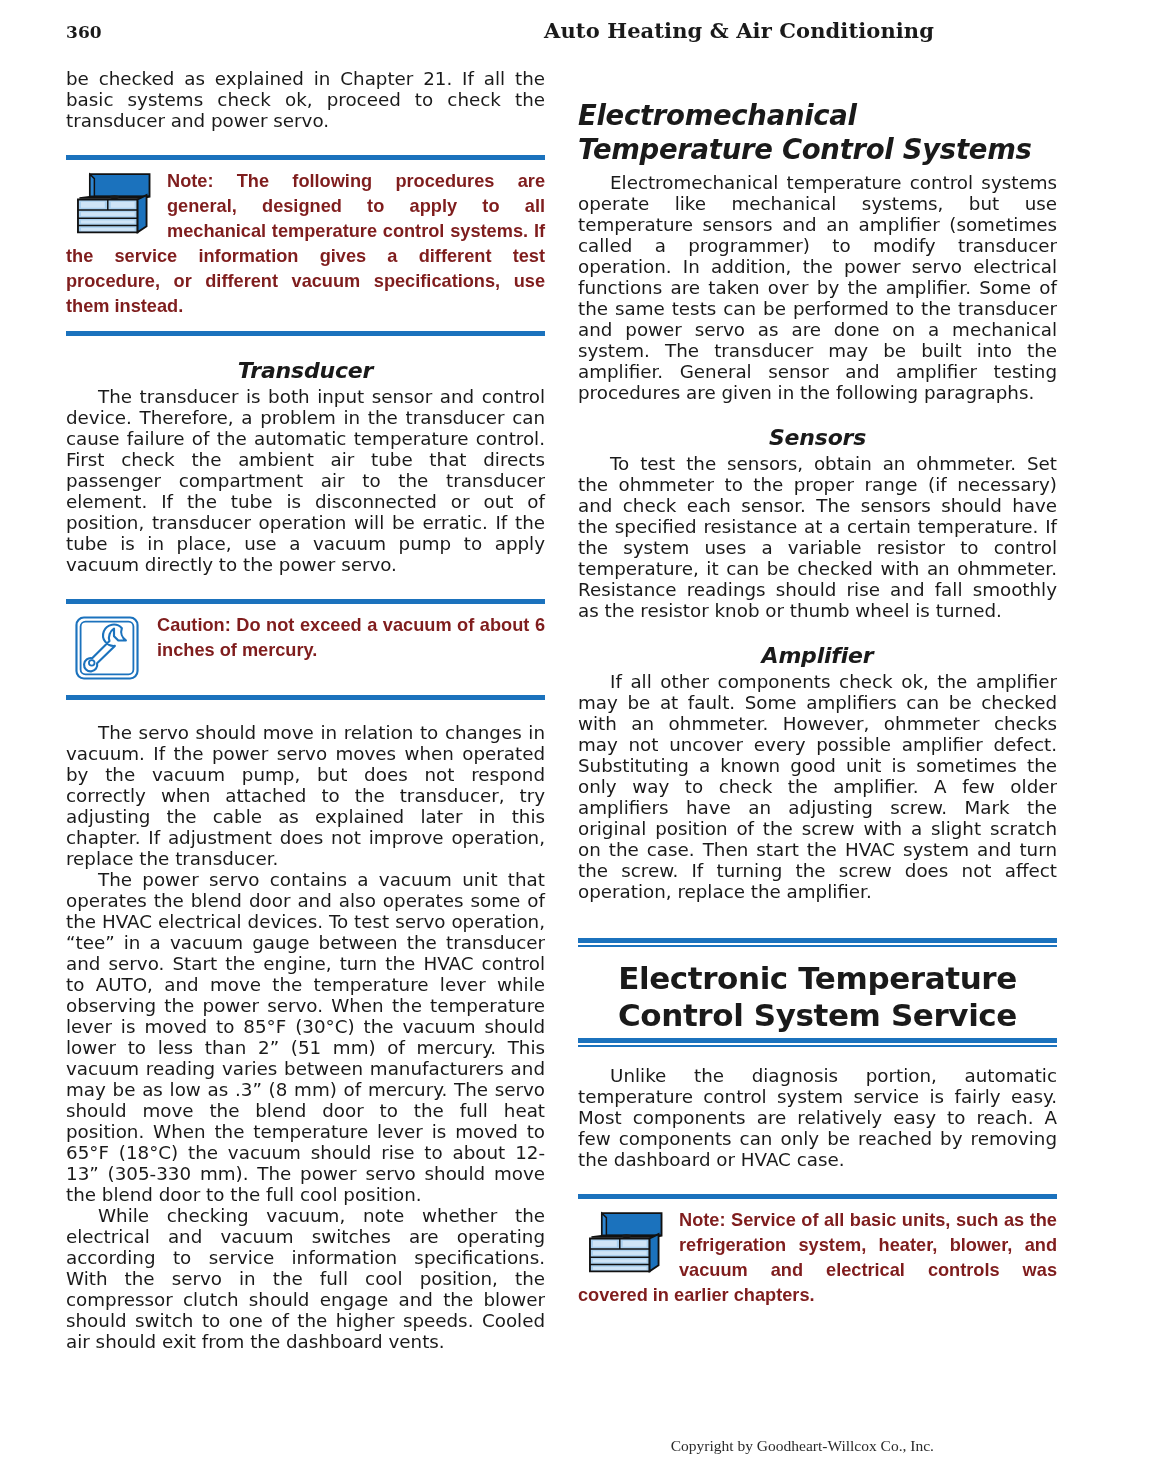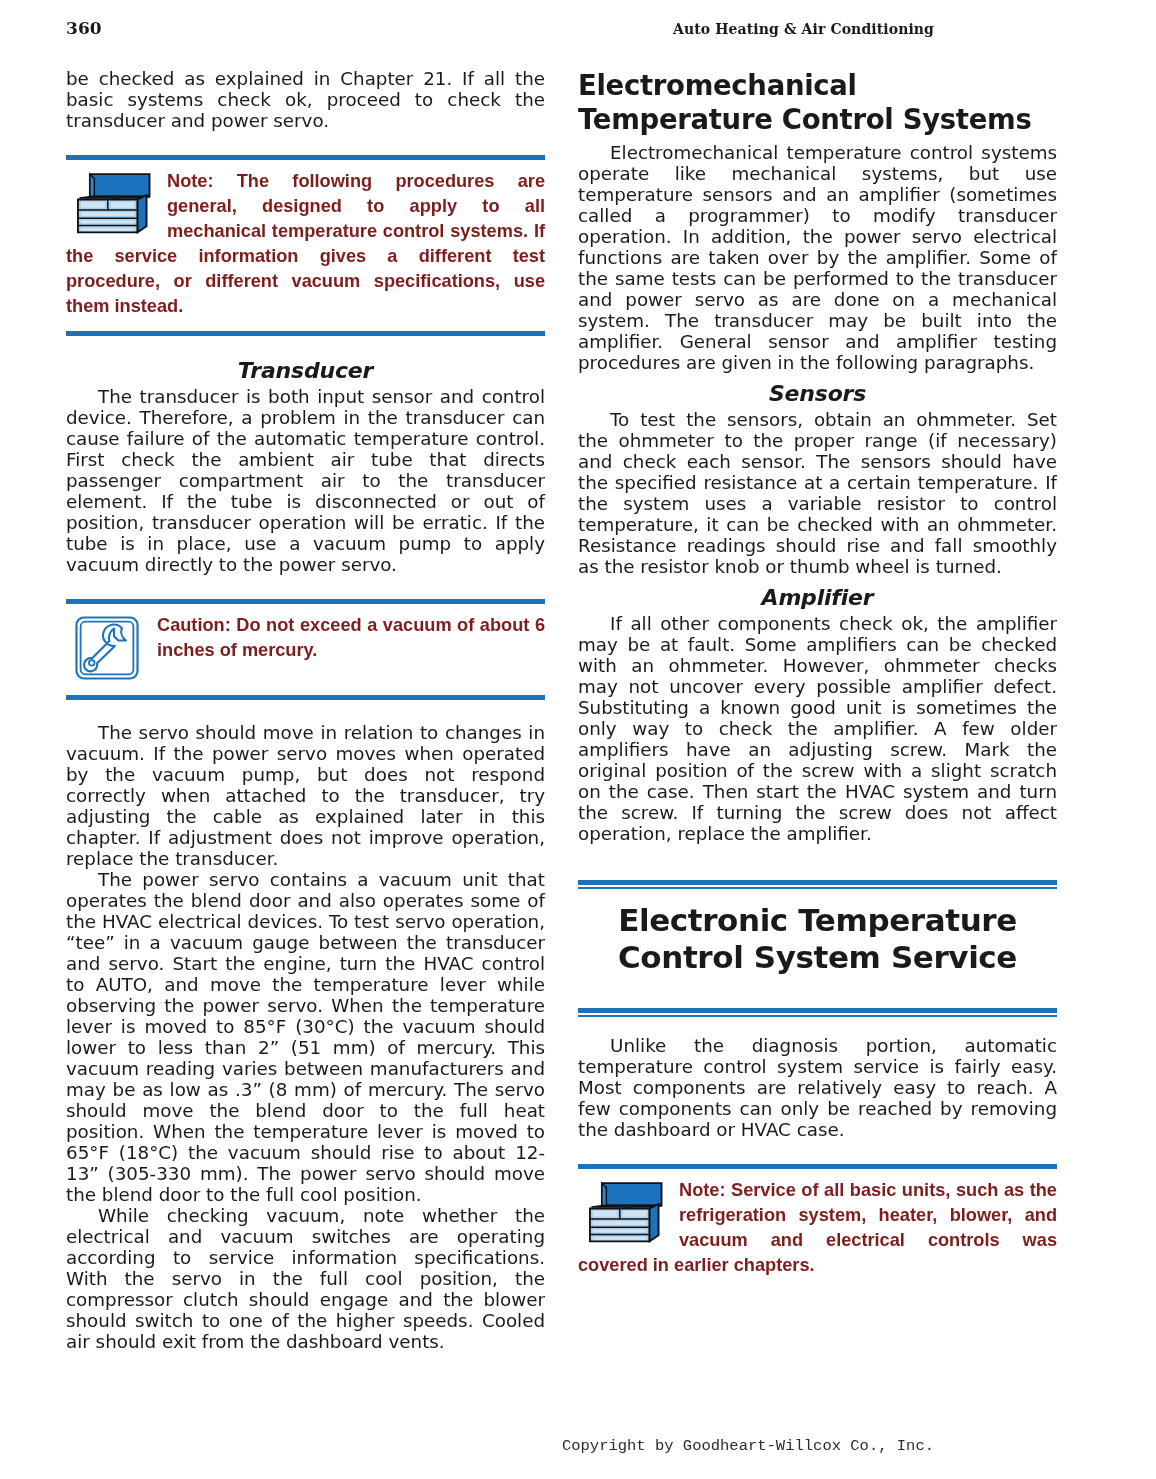--- a/index.html
+++ b/index.html
@@ -28,21 +28,21 @@
     display: flex;
     justify-content: space-between;
     align-items: baseline;
     font-family: "DejaVu Serif", serif;
     font-weight: bold;
     font-size: 16.5px;
     letter-spacing: 0.1px;
     height: 34px;
   }
   .folio { font-size: 17px; }
-  .book-title { font-size: 14px; }
+  .book-title { font-size: 21px; }
 
   
   .columns {
     display: flex;
     gap: 33px;
     margin-top: 16px;
   }
   .col {
     width: 479px;
     flex: 0 0 479px;
@@ -56,47 +56,47 @@
     text-justify: inter-word;
     hyphens: manual;
     -webkit-hyphens: manual;
     font-family: "DejaVu Sans", sans-serif;
     font-weight: 400;
   }
   p.body.indent { text-indent: 32px; }
 
   
   h3.subhead {
-    margin: 8px 0 3px 0;
+    margin: 22px 0 3px 0;
     font-size: 22px;
     font-weight: bold;
     font-style: italic;
     text-align: center;
     font-family: "DejaVu Sans", sans-serif;
     letter-spacing: -0.2px;
   }
 
   
   h2.ahead {
     margin: 0;
     font-size: 27.5px;
     line-height: 34px;
     font-weight: bold;
     font-family: "DejaVu Sans", sans-serif;
     letter-spacing: -0.3px;
   }
-  .ahead-block { margin-bottom: 6px; }
+  .ahead-block { margin-top: 30px; margin-bottom: 6px; font-style: italic; }
 
   
   .display-head {
     margin: 36px 0 10px 0;
   }
   .display-head h1 {
     margin: 0;
-    padding: 13px 0 32px 0;
+    padding: 13px 0 4px 0;
     font-size: 31px;
     line-height: 37px;
     font-weight: bold;
     text-align: center;
     font-family: "DejaVu Sans", sans-serif;
     letter-spacing: -0.4px;
   }
   .rule-pair {
     width: 100%;
   }
@@ -141,21 +141,21 @@
     margin: 2px 17px 2px 8px;
   }
   .callout-body::after { content: ""; display: block; clear: both; }
 
   
   .footer {
     position: absolute;
     right: 66px;
     bottom: 24px;
     font-size: 15.5px;
-    font-family: Liberation Mono, monospace;
+    font-family: Liberation Serif, serif;
     color: #2b2b2b;
   }
 
   .spacer-sm { height: 8px; }
 </style>
 </head>
 <body>
 
 <div class="page">
 

